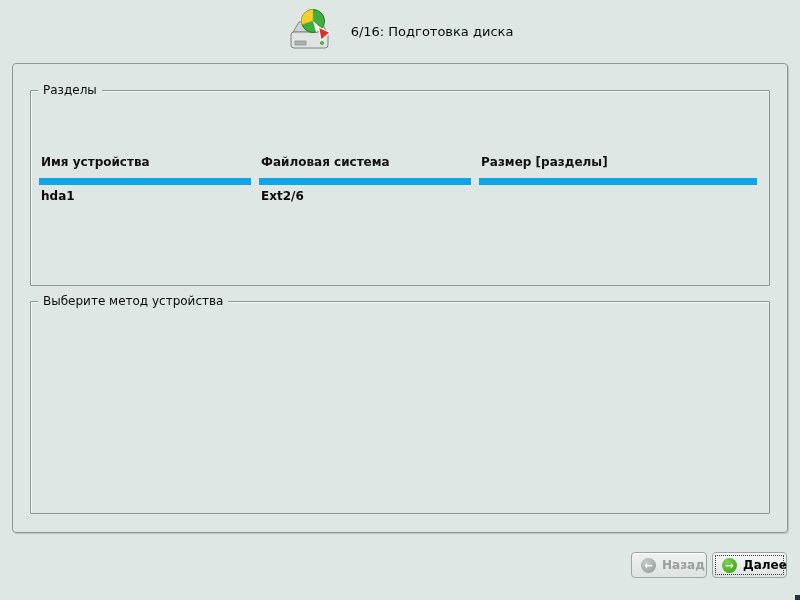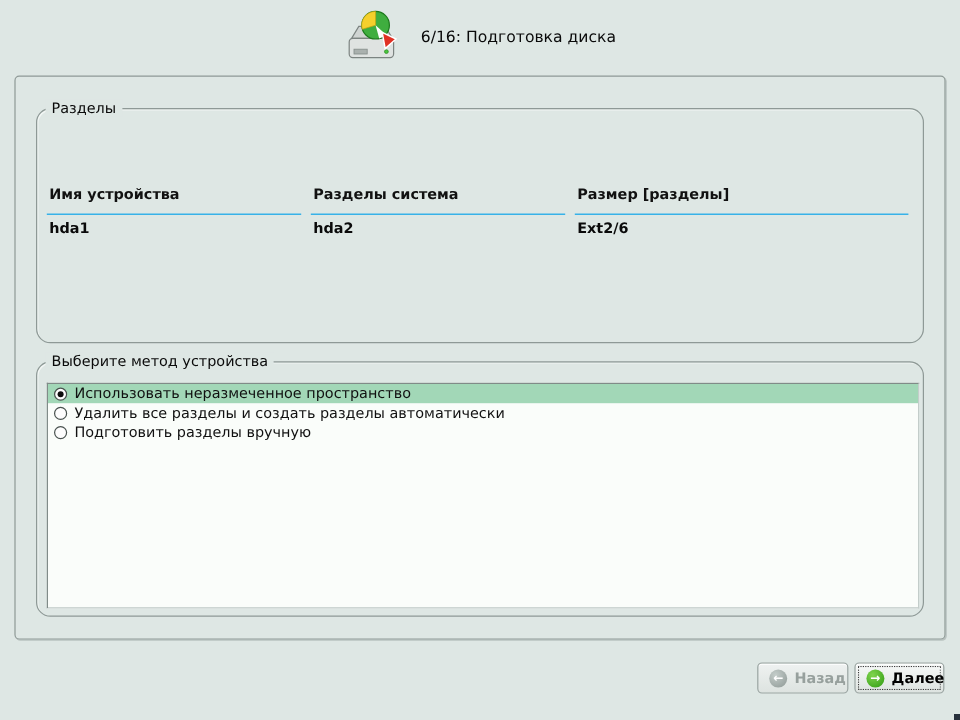--- a/index.html
+++ b/index.html
@@ -23,40 +23,40 @@
   
   .main-panel {
     position:absolute; left:12px; top:63px; width:776px; height:470px;
     border:1px solid #8e9996; border-radius:4px;
     box-shadow:1px 1px 0 #b9c3c0;
   }
 
   
   .groupbox {
     position:absolute;
-    border:1px solid #8e9996; border-radius:12px;
+    border:1px solid #8e9996; border-radius:1px;
     box-shadow:inset 1px 1px 0 #f2f6f4;
   }
   .gb-title {
     position:absolute; top:-8px; left:7px;
     background:#dee7e4; padding:0 5px;
     font-size:12px; color:#0a0a0a; white-space:nowrap;
   }
   #gb-partitions { left:17px; top:26px; width:740px; height:196px; }
   #gb-method     { left:17px; top:237px; width:740px; height:213px; }
 
   
   .ptable {
     position:absolute; left:8px; top:62px; width:726px;
     display:grid; grid-template-columns:220px 220px 1fr;
   }
   .ptable .th {
     font-weight:bold; font-size:12px;
     padding:2px 0 9px 2px;
-    border-bottom:1px solid #0ea5e9;
+    border-bottom:7px solid #0ea5e9;
     margin-right:8px;
   }
   .ptable .th:last-child { margin-right:2px; }
   .ptable .td {
     height:22px; line-height:22px; padding-left:2px;
     font-size:12px; color:#0a0a0a; white-space:nowrap;font-weight:bold;
   }
 
   
   .option-list {
@@ -123,46 +123,31 @@
   </span>
   <span class="title">6/16: Подготовка диска</span>
 </div>
 
 <div class="main-panel">
 
   <div class="groupbox" id="gb-partitions">
     <span class="gb-title">Разделы</span>
     <div class="ptable">
       <div class="th">Имя устройства</div>
-      <div class="th">Разделы система</div>
+      <div class="th">Файловая система</div>
       <div class="th">Размер [разделы]</div>
 
       <div class="td">hda1</div>
 
-      <div class="td">hda2</div>
       <div class="td">Ext2/6</div>
     </div>
   </div>
 
   <div class="groupbox" id="gb-method">
     <span class="gb-title">Выберите метод устройства</span>
-    <div class="option-list">
-      <div class="option-row selected">
-        <span class="radio checked"></span>
-        <span class="label">Использовать неразмеченное пространство</span>
-      </div>
-      <div class="option-row">
-        <span class="radio"></span>
-        <span class="label">Удалить все разделы и создать разделы автоматически</span>
-      </div>
-      <div class="option-row">
-        <span class="radio"></span>
-        <span class="label">Подготовить разделы вручную</span>
-      </div>
-    </div>
   </div>
 
 </div>
 
 <div class="btn" id="btn-back">
   <span class="arrow-circle gray">←</span>
   <span>Назад</span>
 </div>
 <div class="btn" id="btn-next">
   <span class="arrow-circle green">→</span>

